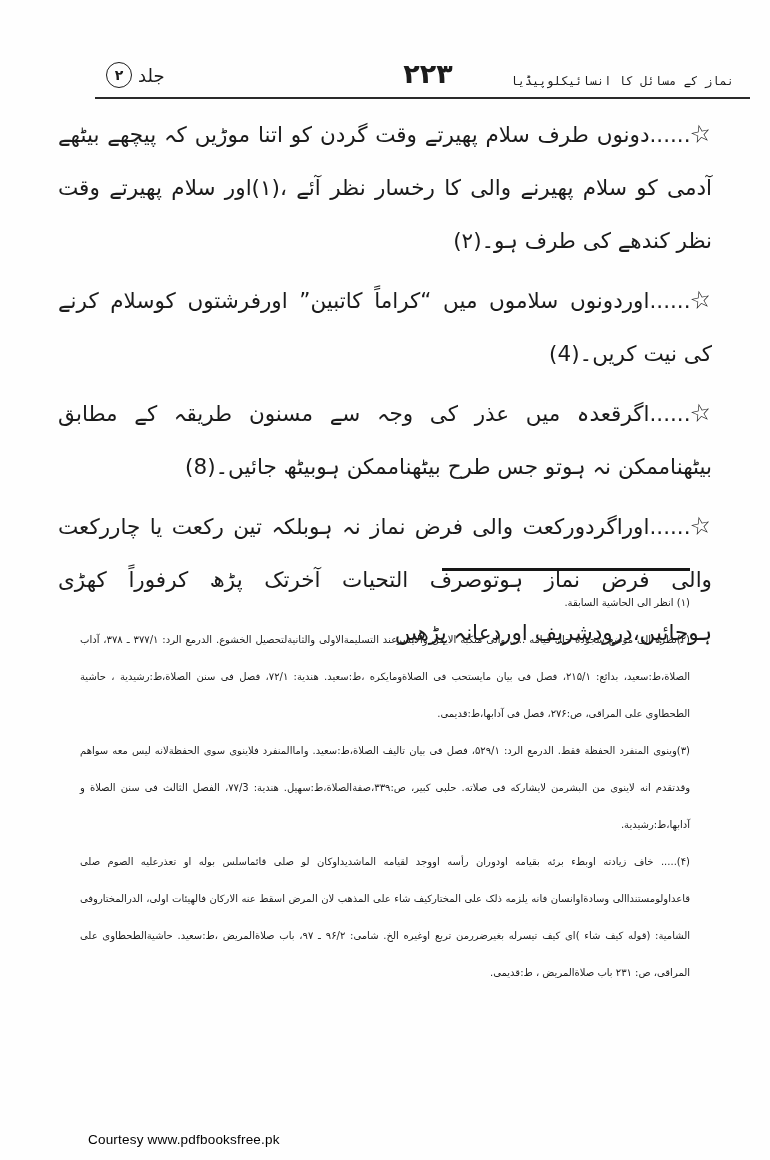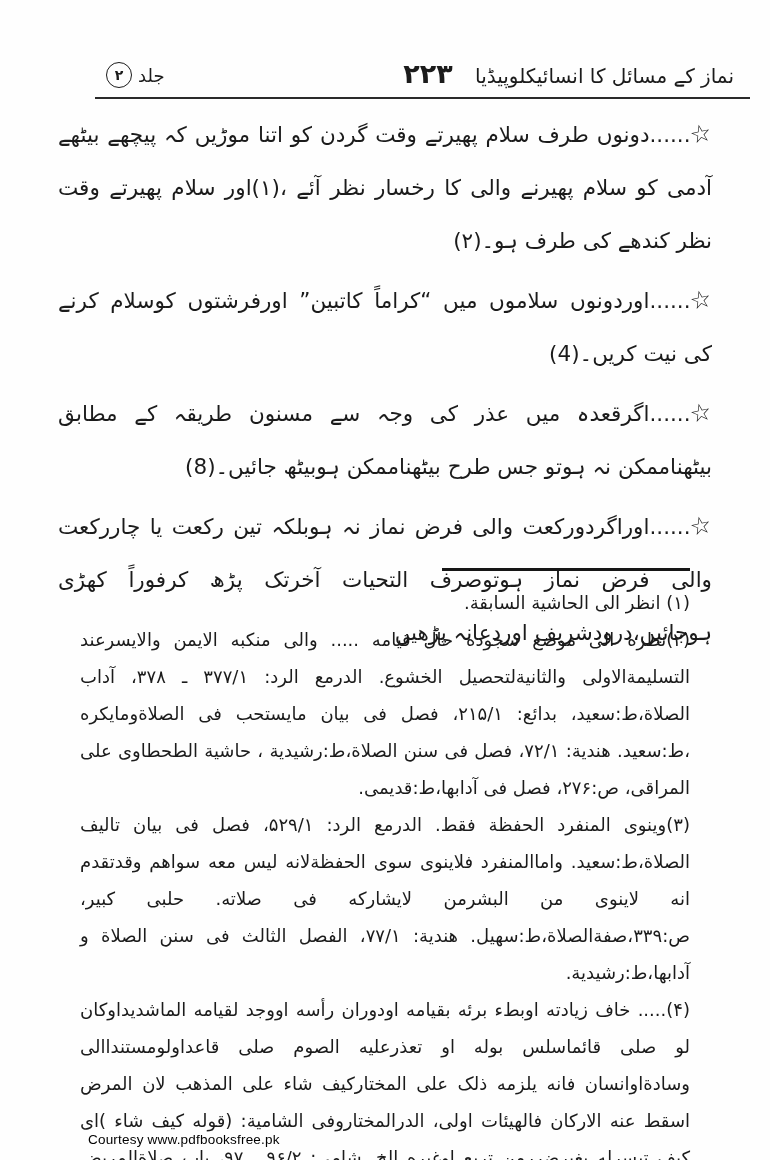--- a/index.html
+++ b/index.html
@@ -8,22 +8,22 @@
     width:770px;height:1160px;
     margin:0 auto;
     background:#fefefe;
     font-family:"DejaVu Sans", sans-serif;
     color:#1b1b1b;
     overflow:hidden;
   }
   
   .header{position:absolute;top:58px;left:58px;right:30px;height:38px;}
   .hdr-title{
-    position:absolute;right:6px;top:6px;
-    direction:rtl;font-size:20px;letter-spacing:0;white-space:nowrap;
+    position:absolute;right:6px;top:16px;
+    direction:rtl;font-size:12px;letter-spacing:0;white-space:nowrap;font-family:Liberation Mono, monospace;
   }
   .hdr-page-number{
     position:absolute;left:330px;top:0;width:80px;text-align:center;
     font-size:27px;font-weight:bold;direction:rtl;
   }
   .hdr-volume{
     position:absolute;left:48px;top:4px;direction:rtl;font-size:18px;white-space:nowrap;
     display:flex;align-items:center;gap:6px;
   }
   .vol-badge{
@@ -48,21 +48,21 @@
   .footnote-rule{
     position:absolute;top:568px;right:80px;width:248px;height:3px;
     background:#161616;
   }
   .footnotes{
     position:absolute;top:584px;left:80px;right:80px;
     direction:rtl;text-align:justify;
   }
   .footnote{
     margin:0;
-    font-size:18px;line-height:37px;
+    font-size:10px;line-height:37px;
   }
   
   .courtesy{
     position:absolute;left:88px;top:1132px;
     font-family:"Liberation Sans", sans-serif;
     font-size:13.5px;color:#000000;letter-spacing:.2px;
   }
 </style>
 </head>
 <body>
@@ -84,19 +84,19 @@
     <p class="urdu-para"><span class="star">☆</span><span>......اوردونوں سلاموں میں “کراماً کاتبین” اورفرشتوں کوسلام کرنے کی نیت کریں۔(4)</span></p>
     <p class="urdu-para"><span class="star">☆</span><span>......اگرقعدہ میں عذر کی وجہ سے مسنون طریقہ کے مطابق بیٹھناممکن نہ ہوتو جس طرح بیٹھناممکن ہوبیٹھ جائیں۔(8)</span></p>
     <p class="urdu-para"><span class="star">☆</span><span>......اوراگردورکعت والی فرض نماز نہ ہوبلکہ تین رکعت یا چاررکعت والی فرض نماز ہوتوصرف التحیات آخرتک پڑھ کرفوراً کھڑی ہوجائیں،درودشریف اوردعانہ پڑھیں</span></p>
   </div>
 
   <div class="footnote-rule"></div>
 
   <div class="footnotes">
     <p class="footnote">(۱) انظر الی الحاشیة السابقة.</p>
     <p class="footnote">(۲)نظره الی موضع سجوده حال قیامه ..... والی منکبه الایمن والایسرعند التسلیمةالاولی والثانیةلتحصیل الخشوع. الدرمع الرد: ۳۷۷/۱ ـ ۳۷۸، آداب الصلاة،ط:سعید، بدائع: ۲۱۵/۱، فصل فی بیان مایستحب فی الصلاةومایکره ،ط:سعید. هندیة: ۷۲/۱، فصل فی سنن الصلاة،ط:رشیدیة ، حاشیة الطحطاوی علی المراقی، ص:۲۷۶، فصل فی آدابها،ط:قدیمی.</p>
-    <p class="footnote">(۳)وینوی المنفرد الحفظة فقط. الدرمع الرد: ۵۲۹/۱، فصل فی بیان تالیف الصلاة،ط:سعید. واماالمنفرد فلاینوی سوی الحفظةلانه لیس معه سواهم وقدتقدم انه لاینوی من البشرمن لایشارکه فی صلاته. حلبی کبیر، ص:۳۳۹،صفةالصلاة،ط:سهیل. هندیة: ۷۷/۱، الفصل الثالث فی سنن الصلاة و آدابها،ط:رشیدیة.</p>
+    <p class="footnote">(۳)وینوی المنفرد الحفظة فقط. الدرمع الرد: ۵۲۹/۱، فصل فی بیان تالیف الصلاة،ط:سعید. واماالمنفرد فلاینوی سوی الحفظةلانه لیس معه سواهم وقدتقدم انه لاینوی من البشرمن لایشارکه فی صلاته. حلبی کبیر، ص:۳۳۹،صفةالصلاة،ط:سهیل. هندیة: ۷۷/3، الفصل الثالث فی سنن الصلاة و آدابها،ط:رشیدیة.</p>
     <p class="footnote">(۴)..... خاف زیادته اوبطء برئه بقیامه اودوران رأسه اووجد لقیامه الماشدیداوکان لو صلی قائماسلس بوله او تعذرعلیه الصوم صلی قاعداولومستنداالی وسادةاوانسان فانه یلزمه ذلک علی المختارکیف شاء علی المذهب لان المرض اسقط عنه الارکان فالهیئات اولی، الدرالمختاروفی الشامیة: (قوله کیف شاء )ای کیف تیسرله بغیرضررمن تربع اوغیره الخ. شامی: ۹۶/۲ ـ ۹۷، باب صلاةالمریض ،ط:سعید. حاشیةالطحطاوی علی المراقی، ص: ۲۳۱ باب صلاةالمریض ، ط:قدیمی.</p>
   </div>
 
   <div class="courtesy">Courtesy www.pdfbooksfree.pk</div>
 
 </div>
 
 </body></html>

